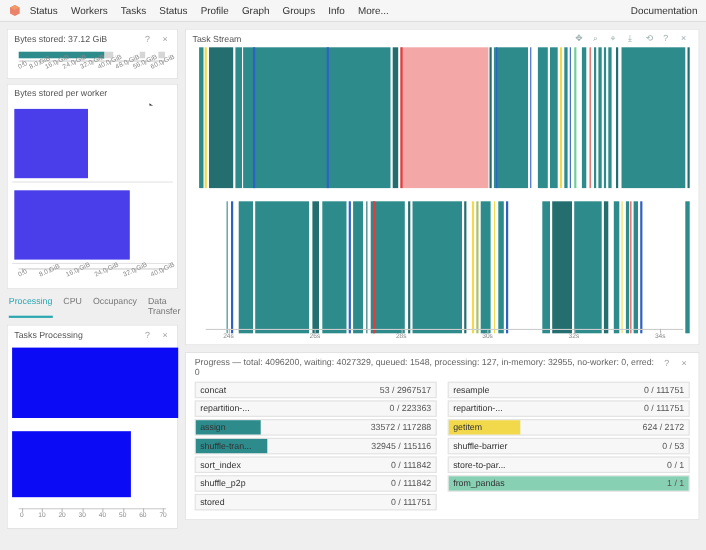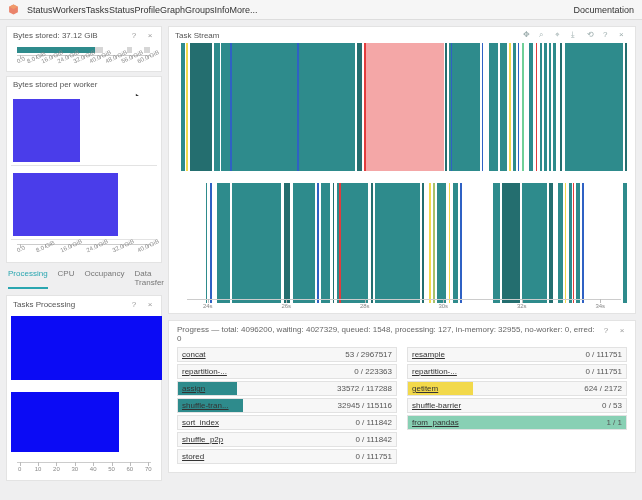--- a/index.html
+++ b/index.html
@@ -1,19 +1,19 @@
 <!DOCTYPE html>
 <html><head>
 <meta charset="utf-8">
 <style>
   * { box-sizing: border-box; margin: 0; padding: 0; }
   html, body { width: 642px; height: 500px; font-family: -apple-system, "Helvetica Neue", Arial, sans-serif; font-size: 9px; background: #efeff0; color: #333; overflow: hidden; }
   .topbar { display: flex; align-items: center; height: 20px; background: #f6f6f6; border-bottom: 1px solid #ddd; padding: 0 8px; }
   .brand { width: 11px; height: 11px; margin-right: 8px; }
-  .nav { display: flex; }
+  .nav { display: flex; gap: 12px; }
   .nav span { cursor: pointer; color: #333; }
   .spacer { flex: 1; }
   .doc-link { color: #333; cursor: pointer; }
   .layout { display: flex; gap: 6px; padding: 6px; }
   .col-left { width: 156px; display: flex; flex-direction: column; gap: 4px; }
   .col-right { flex: 1; display: flex; flex-direction: column; gap: 6px; min-width: 0; }
   .panel { background: #fff; border: 1px solid #e3e3e3; }
   .panel-header { display: flex; align-items: center; justify-content: space-between; padding: 3px 6px; font-size: 8px; color: #555; }
   .panel-tools { display: flex; gap: 6px; }
   .panel-tools i { width: 10px; height: 10px; display: inline-flex; align-items: center; justify-content: center; color: #999; font-style: normal; }
@@ -45,21 +45,21 @@
   .seg { position: absolute; top: 0; bottom: 0; }
   .toolbar-icons { display: flex; gap: 6px; align-items: center; }
   .toolbar-icons i { width: 10px; height: 10px; color: #9aa; font-style: normal; }
   
   .progress-panel { padding: 4px 8px 8px 8px; }
   .progress-title { font-size: 8px; color: #666; display: flex; justify-content: space-between; align-items: flex-start; }
   .progress-cols { display: flex; gap: 10px; margin-top: 4px; }
   .pcol { flex: 1; display: flex; flex-direction: column; gap: 2px; }
   .prow { position: relative; height: 15px; border: 1px solid #e2e2e2; background: #f7f7f7; display: flex; align-items: center; }
   .prow .fill { position: absolute; left: 0; top: 0; bottom: 0; }
-  .prow .name { position: relative; z-index: 1; padding-left: 4px; font-size: 8px; color: #333; text-decoration: underline; }
+  .prow .name { position: relative; z-index: 1; padding-left: 4px; font-size: 8px; color: #333; }
   .prow .val { position: relative; z-index: 1; margin-left: auto; padding-right: 4px; font-size: 8px; color: #555; }
   
   .c-teal { background: #2e8b8c; }
   .c-tealD { background: #246e6f; }
   .c-red { background: #e23c3c; }
   .c-pink { background: #f4a7a7; }
   .c-blue { background: #2f61c4; }
   .c-yellow { background: #f2d94b; }
   .c-green { background: #6fcf97; }
   .c-olive { background: #a9c16b; }
@@ -363,20 +363,25 @@
               <div class="fill c-yellow" style="width: 30%;"></div>
               <span class="name">getitem</span>
               <span class="val">624 / 2172</span>
             </div>
             <div class="prow">
               <div class="fill c-gray" style="width: 0%;"></div>
               <span class="name">shuffle-barrier</span>
               <span class="val">0 / 53</span>
             </div>
             <div class="prow">
+              <div class="fill c-gray" style="width: 0%;"></div>
+              <span class="name">store-to-par...</span>
+              <span class="val">0 / 1</span>
+            </div>
+            <div class="prow">
               <div class="fill c-mint" style="width: 100%;"></div>
               <span class="name">from_pandas</span>
               <span class="val">1 / 1</span>
             </div>
           </div>
       </div>
     </div>
   </div>
 </div>
 

